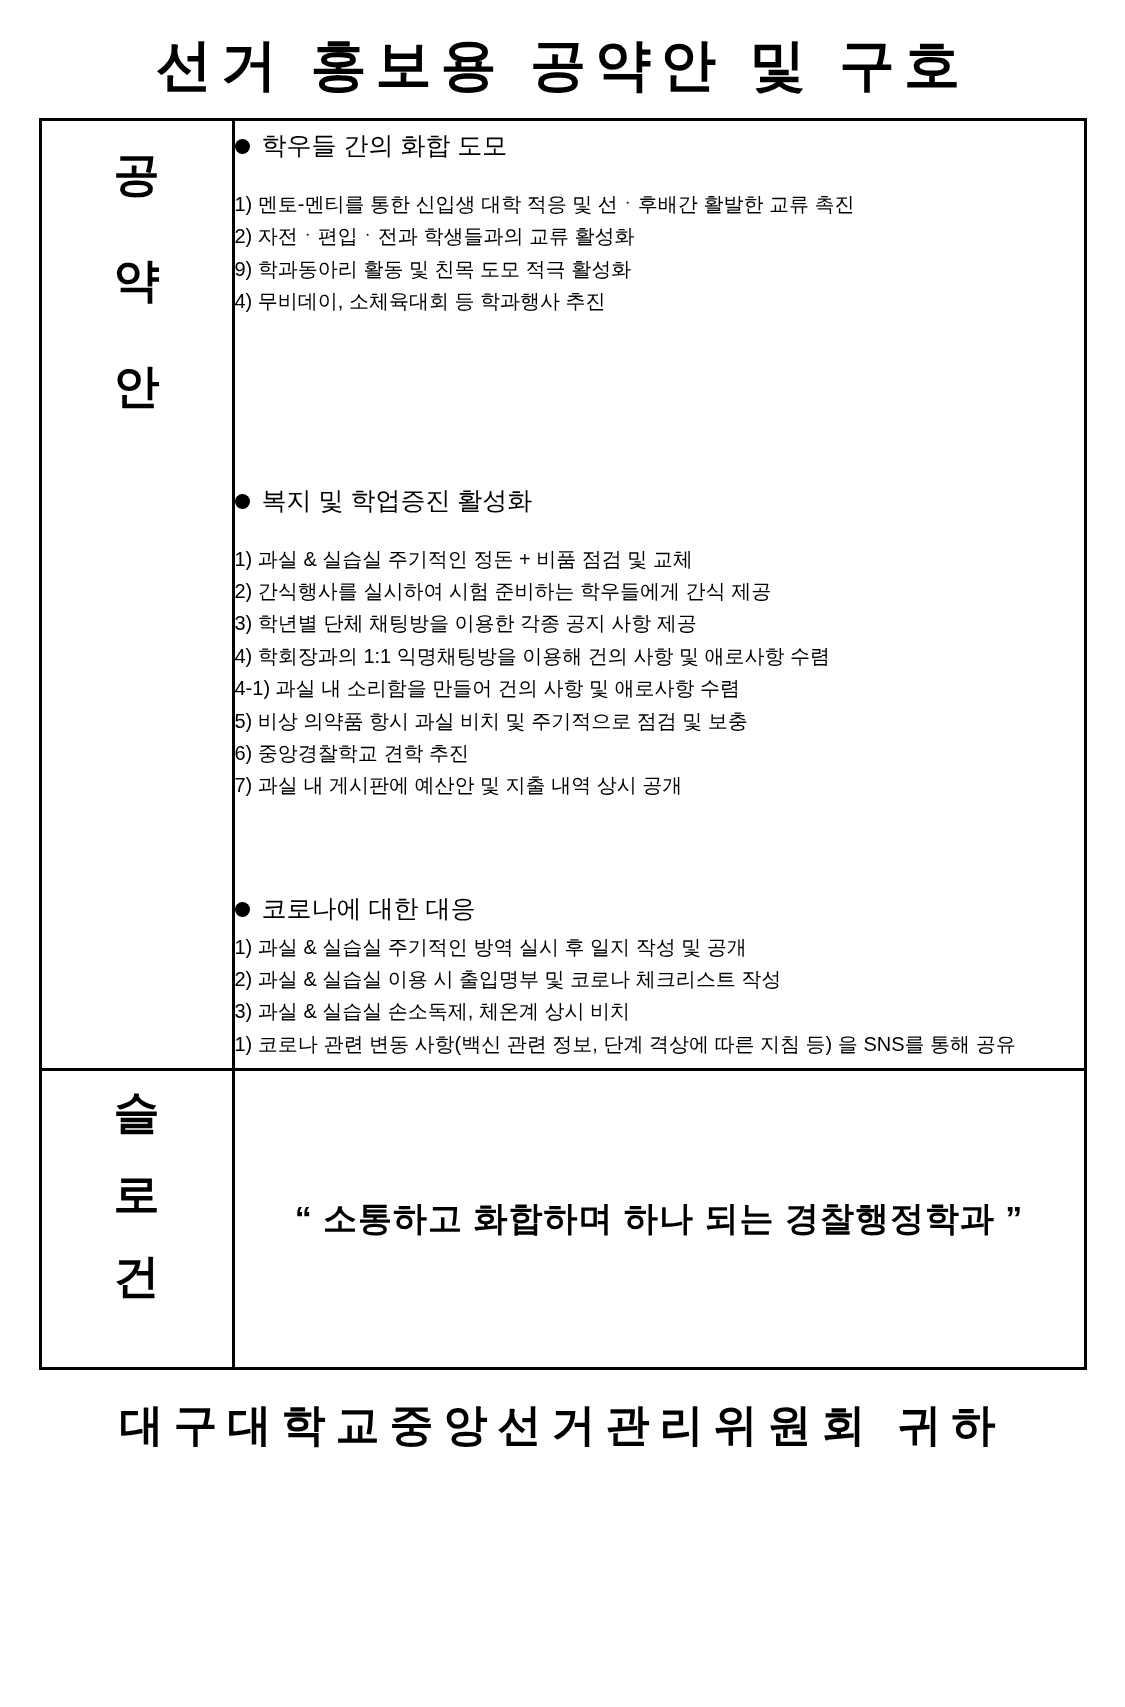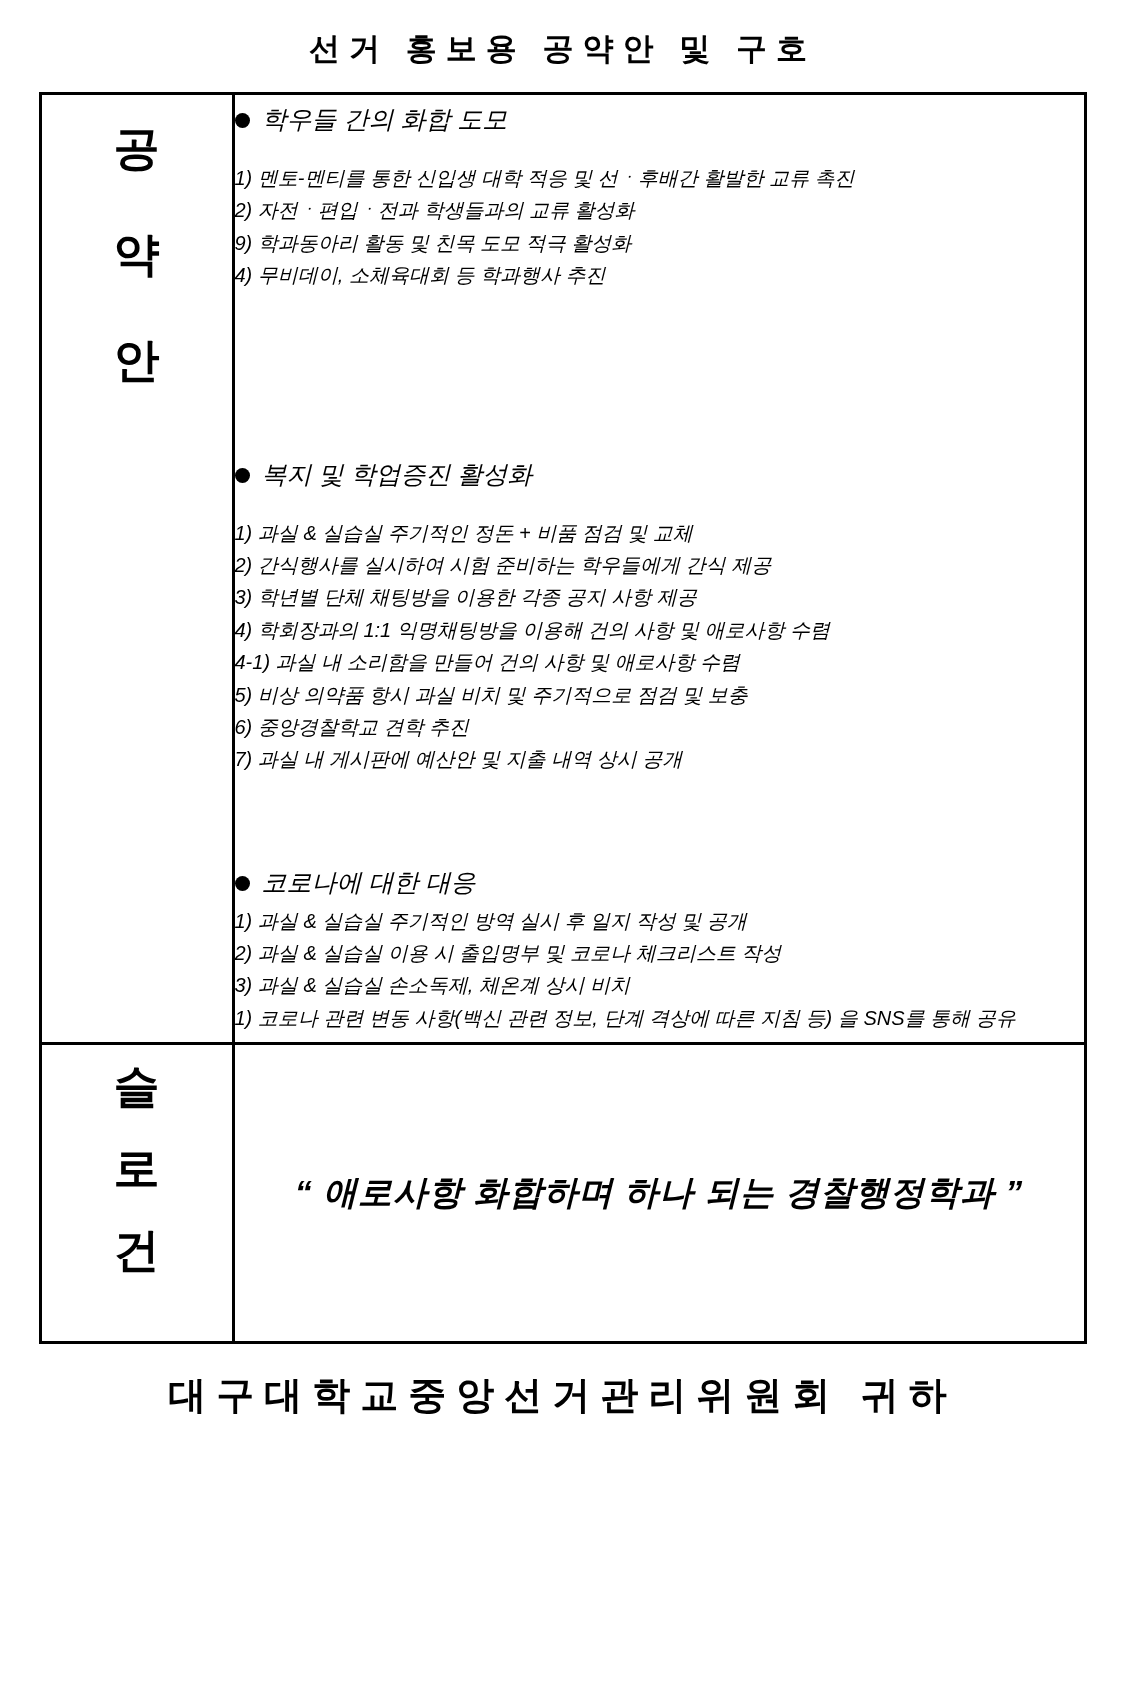--- a/index.html
+++ b/index.html
@@ -17,25 +17,25 @@
   }
   .page {
     width: 1125px;
     height: 1707px;
     box-sizing: border-box;
     padding: 0;
     position: relative;
   }
   .doc-title {
     text-align: center;
-    font-size: 31px;
+    font-size: 56px;
     font-weight: bold;
     letter-spacing: 9px;
-    margin: 28px 0 22px 0;
-    font-family: Liberation Serif, serif;
+    margin: 28px 0 14px 0;
+    font-family: Liberation Sans, sans-serif;
   }
   .main-table {
     border-collapse: collapse;
     table-layout: fixed;
     width: 1048px;
     margin: 0 auto;
     border: 3px solid #000;
   }
   .main-table td {
     border: 3px solid #000;
@@ -58,21 +58,20 @@
   }
   .label-vert span {
     display: block;
     margin: 30px 0;
   }
   .label-vert.slogan span {
     margin: 18px 0;
   }
   .content-cell {
     padding: 18px 16px 14px 22px;
-    font-style: italic;
   }
   .group {
     margin-bottom: 8px;
   }
   .group-heading {
     font-size: 25px;
     font-weight: normal;
     margin: 8px 0 26px 0;
     display: flex;
     align-items: baseline;
@@ -110,21 +109,21 @@
     right: 0;
     top: 50%;
     transform: translateY(-50%);
     text-align: center;
     font-size: 34px;
     font-weight: bold;
     letter-spacing: 1px;
   }
   .footer {
     text-align: center;
-    font-size: 38px;
+    font-size: 44px;
     font-weight: bold;
     letter-spacing: 10px;
     margin-top: 26px;
   }
   .tight-heading {
     margin-bottom: 6px;
     text-align: center;
   }
 </style>
 </head>
@@ -193,21 +192,21 @@
       <tr>
         <td class="label-cell">
           <div class="label-vert slogan">
             <span>슬</span>
             <span>로</span>
             <span>건</span>
           </div>
         </td>
         <td class="content-cell">
           <div class="slogan-row-content">
-            <div class="slogan-text">“ 애로사항 화합하며 하나 되는 경찰행정학과 ”</div>
+            <div class="slogan-text">“ 소통하고 화합하며 하나 되는 경찰행정학과 ”</div>
           </div>
         </td>
       </tr>
     </tbody>
   </table>
 
   <div class="footer">대구대학교중앙선거관리위원회  귀하</div>
 
 </div>
 

